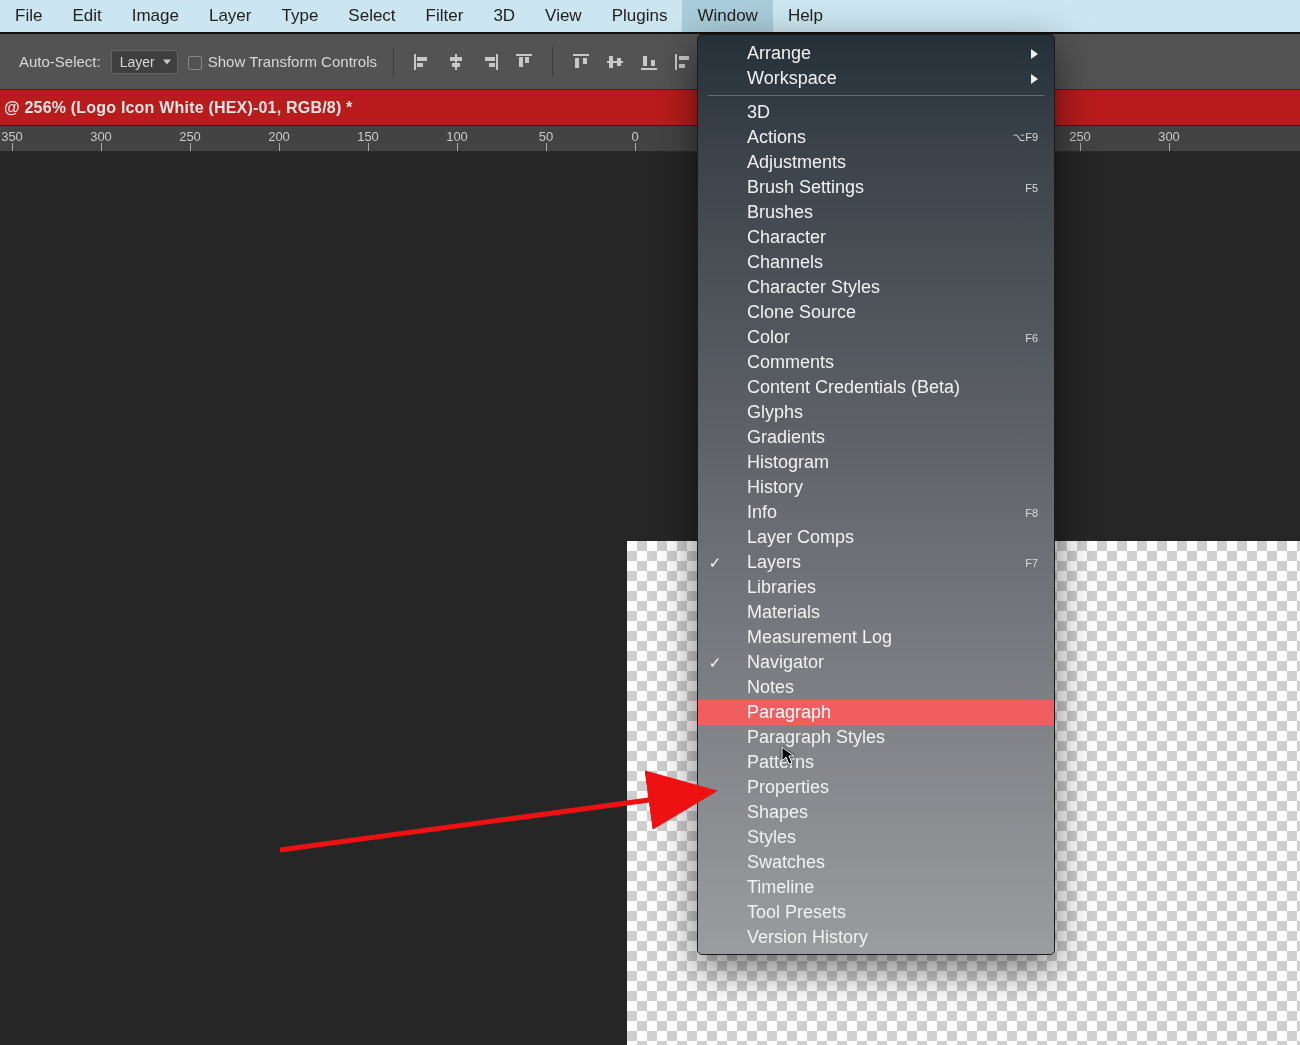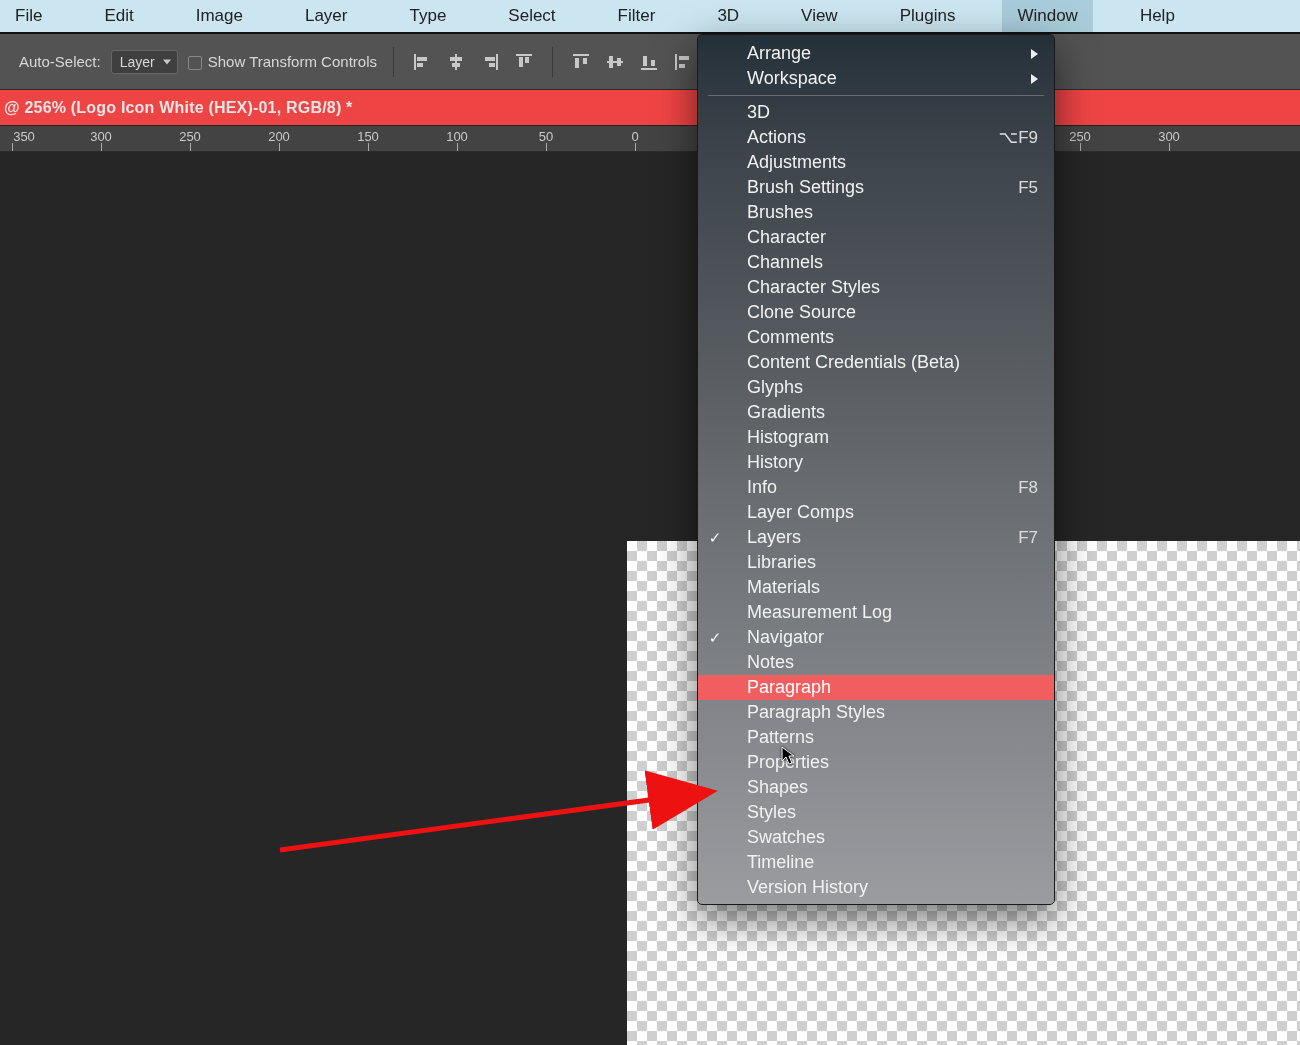--- a/index.html
+++ b/index.html
@@ -6,21 +6,20 @@
   html, body { width: 1300px; height: 1045px; overflow: hidden; background: #2b2b2b; }
 
   
   .menubar {
     height: 32px;
     background: #cbe6f1;
     display: flex;
     align-items: center;
     font-size: 17px;
     color: #222;
-    gap: 32px;
   }
   .menubar-item {
     padding: 6px 15px;
     cursor: default;
   }
   .menubar-item.active {
     background: #a8ccd9;
   }
 
   
@@ -78,21 +77,21 @@
     display: flex; align-items: center; justify-content: center;
     color: #c8c8c8;
     font-size: 16px;
   }
   .align-icon svg { width: 20px; height: 20px; }
   .align-icon path, .align-icon rect { fill: #c8c8c8; }
 
   
   .doc-tab-row {
     height: 36px;
-    background: #ef4444;
+    background: #b91c1c;
     display: flex;
     align-items: center;
     color: #e6e6e6;
     font-size: 16px;
     padding-left: 4px;
     border-bottom: 1px solid #222;
   }
   .doc-tab-row .tab-title { font-weight: 600; letter-spacing: .2px; }
 
   
@@ -160,21 +159,21 @@
     position: relative;
     gap: 23px;
   }
   .dd-item .check {
     width: 18px;
     text-align: center;
     font-size: 15px;
     color: #fff;
   }
   .dd-item .label { flex: 1; }
-  .dd-item .shortcut { color: #dcdcdc; font-size: 17px; }
+  .dd-item .shortcut { color: #dcdcdc; font-size: 11px; }
   .dd-item .sub-arrow {
     width: 0; height: 0;
     border-top: 5px solid transparent;
     border-bottom: 5px solid transparent;
     border-left: 7px solid #eee;
   }
   .dd-item.highlight {
     background: #f05e60;
     color: #fff;
   }
@@ -287,21 +286,21 @@
         </svg>
       </span>
   </div>
 </div>
 
 <div class="doc-tab-row">
   <span class="tab-title">@ 256% (Logo Icon White (HEX)-01, RGB/8) *</span>
 </div>
 
 <div class="ruler" id="ruler">
-    <span class="ruler-tick" style="left: 24px;">350</span>
+    <span class="ruler-tick" style="left: 12px;">350</span>
     <span class="ruler-major" style="left: 12px;"></span>
     <span class="ruler-tick" style="left: 101px;">300</span>
     <span class="ruler-major" style="left: 101px;"></span>
     <span class="ruler-tick" style="left: 190px;">250</span>
     <span class="ruler-major" style="left: 190px;"></span>
     <span class="ruler-tick" style="left: 279px;">200</span>
     <span class="ruler-major" style="left: 279px;"></span>
     <span class="ruler-tick" style="left: 368px;">150</span>
     <span class="ruler-major" style="left: 368px;"></span>
     <span class="ruler-tick" style="left: 457px;">100</span>
@@ -373,20 +372,25 @@
     <div class="dd-item">
       <span class="check"></span>
       <span class="label">Character Styles</span>
     </div>
     <div class="dd-item">
       <span class="check"></span>
       <span class="label">Clone Source</span>
     </div>
     <div class="dd-item">
       <span class="check"></span>
+      <span class="label">Color</span>
+      <span class="shortcut">F6</span>
+    </div>
+    <div class="dd-item">
+      <span class="check"></span>
       <span class="label">Comments</span>
     </div>
     <div class="dd-item">
       <span class="check"></span>
       <span class="label">Content Credentials (Beta)</span>
     </div>
     <div class="dd-item">
       <span class="check"></span>
       <span class="label">Glyphs</span>
     </div>
@@ -460,20 +464,24 @@
       <span class="check"></span>
       <span class="label">Styles</span>
     </div>
     <div class="dd-item">
       <span class="check"></span>
       <span class="label">Swatches</span>
     </div>
     <div class="dd-item">
       <span class="check"></span>
       <span class="label">Timeline</span>
+    </div>
+    <div class="dd-item">
+      <span class="check"></span>
+      <span class="label">Tool Presets</span>
     </div>
     <div class="dd-item">
       <span class="check"></span>
       <span class="label">Version History</span>
     </div>
   </div>
 
 <svg class="annotation" width="1300" height="1045">
   <defs>
     <marker id="ah" markerWidth="14" markerHeight="12" refX="12" refY="6" orient="auto">

